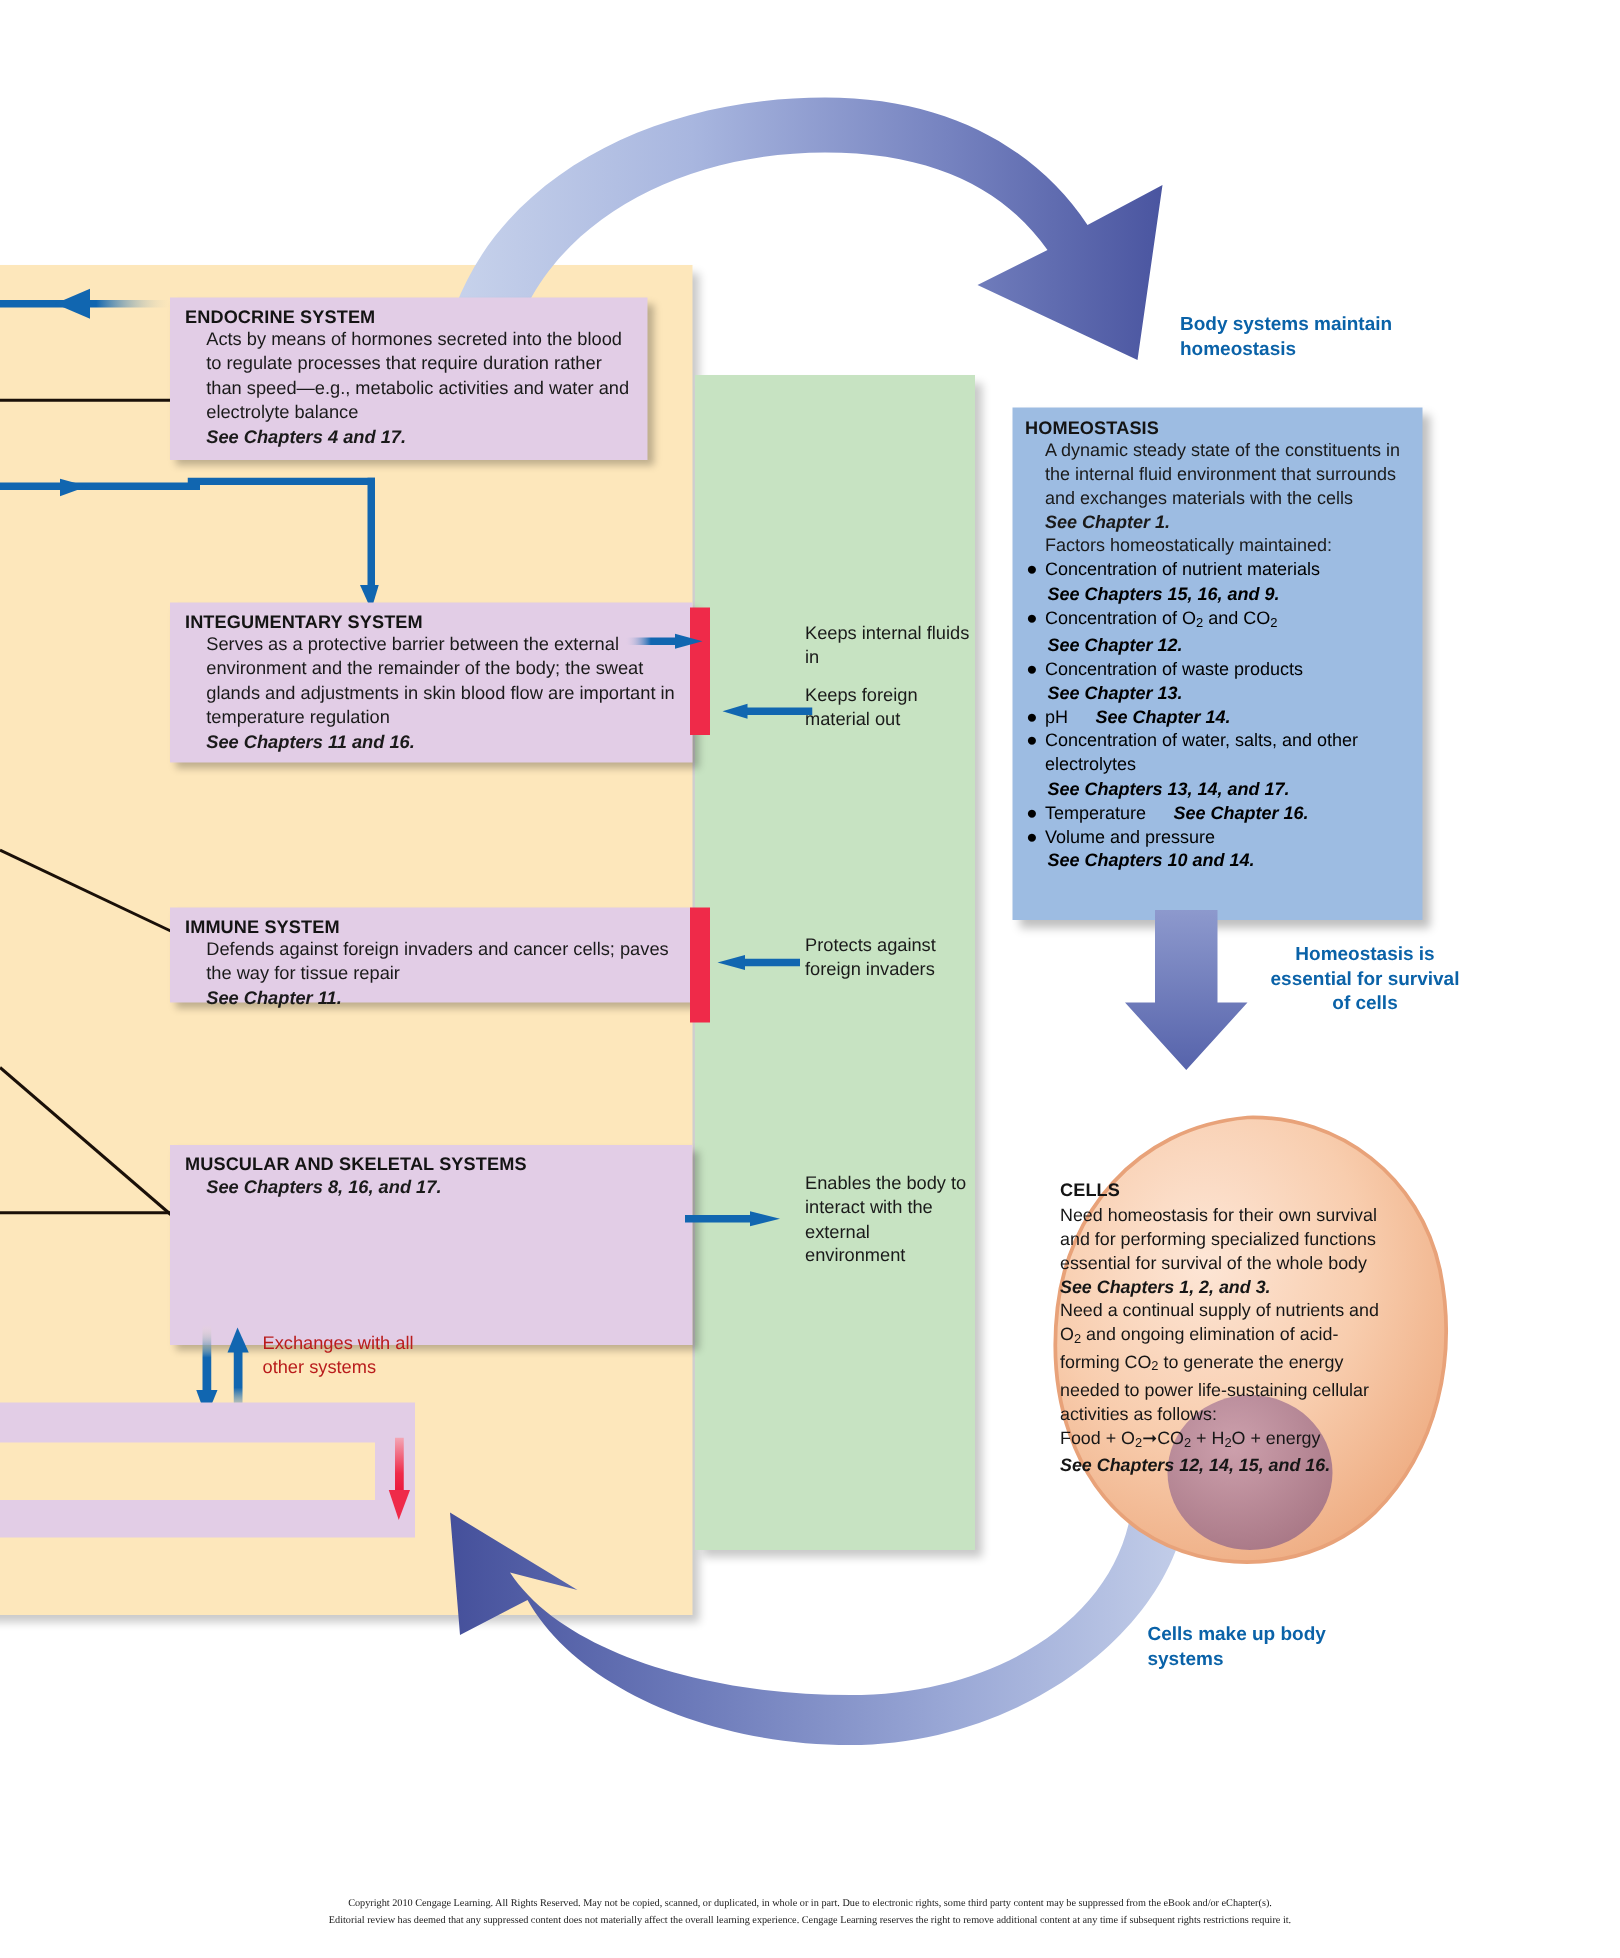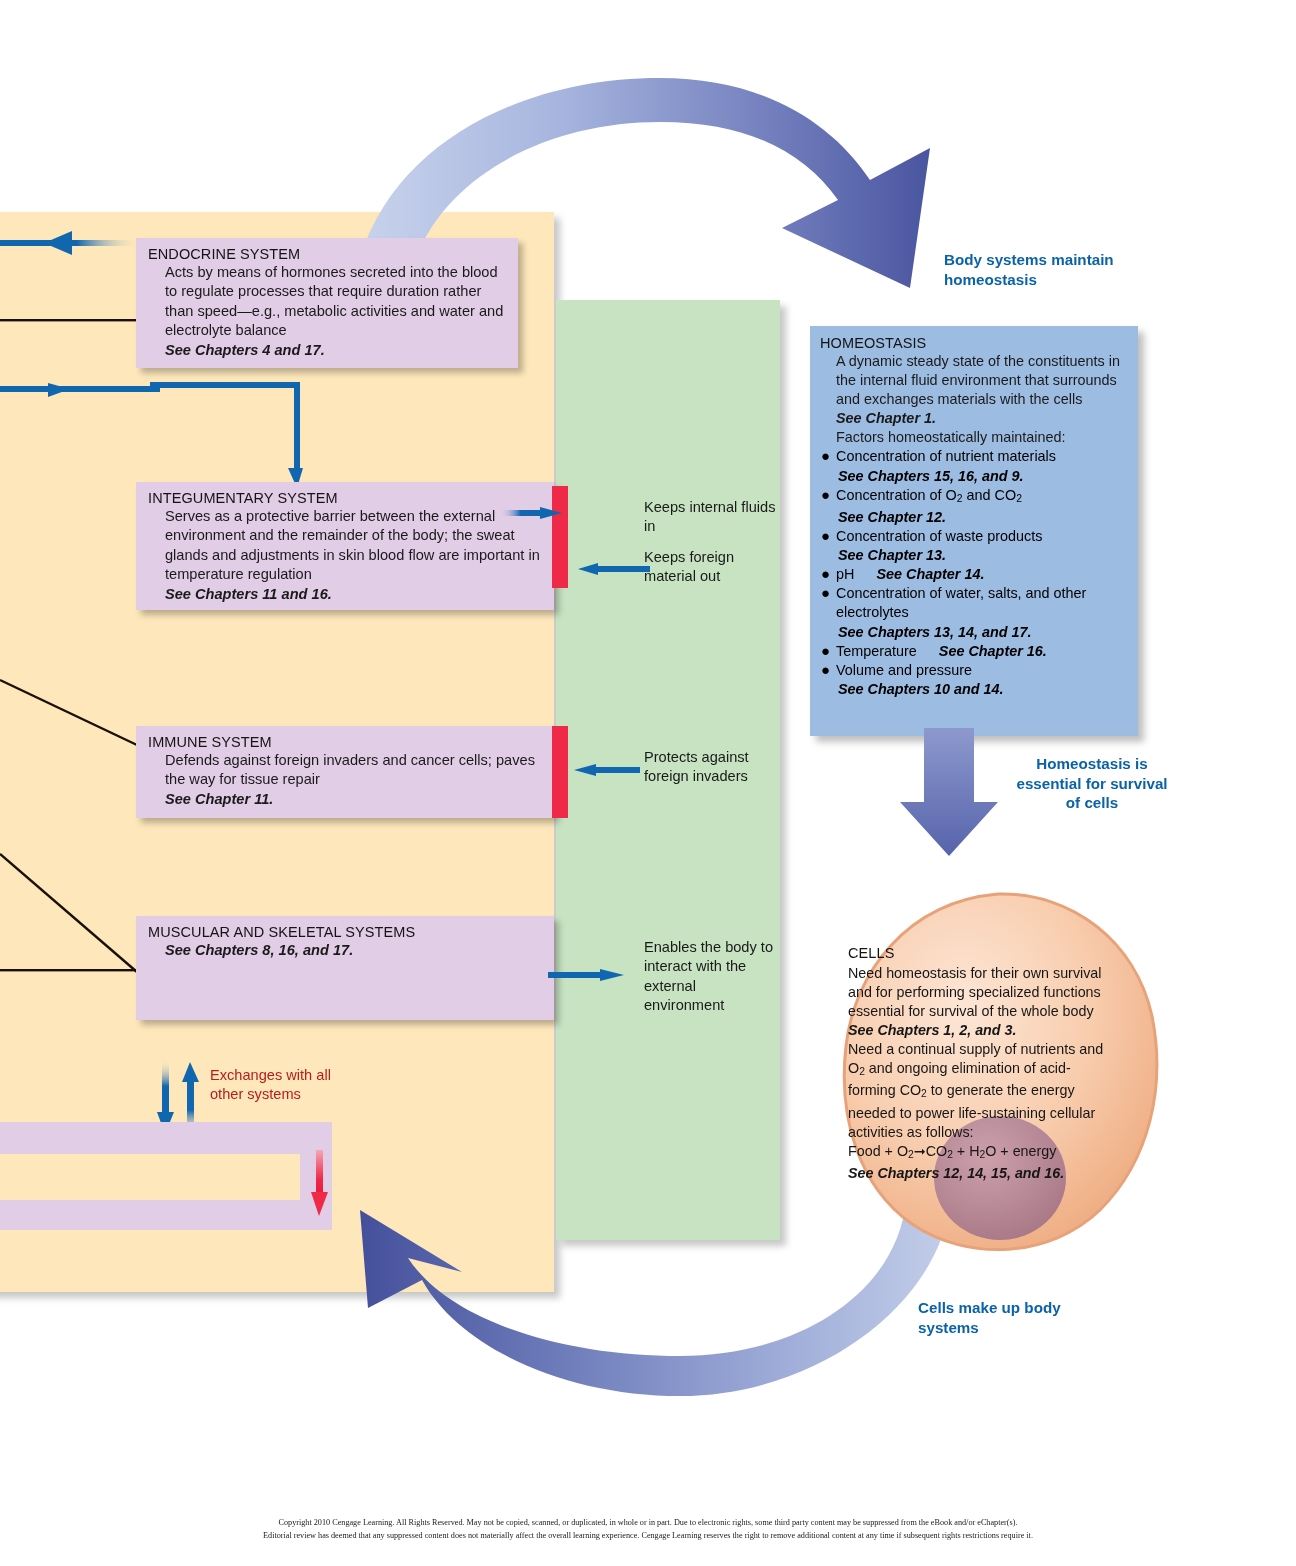--- a/index.html
+++ b/index.html
@@ -16,21 +16,21 @@
   }
 
   
   .sys-box{
     background:#e2cde6;
     box-shadow:5px 5px 6px rgba(0,0,0,.25);
     padding:8px 12px 10px 12px;
     box-sizing:border-box;
   }
   .sys-title{
-    font-weight:normal;font-size:14.5px;color:#141414;letter-spacing:.1px;
+    font-weight:bold;font-size:14.5px;color:#141414;letter-spacing:.1px;
     margin-bottom:1px;
   }
   .sys-body{
     font-size:14.6px;color:#1a1a1a;line-height:19.4px;
     padding-left:17px;
   }
   .cite{font-weight:bold;font-style:italic;display:block;}
 
   
   #green-col{
@@ -161,29 +161,29 @@
 </div>
 
 <div class="abs sys-box" style="left:136px;top:482px;width:418px;height:128px;">
   <div class="sys-title">INTEGUMENTARY SYSTEM</div>
   <div class="sys-body">
     <span>Serves as a protective barrier between the external environment and the remainder of the body; the sweat glands and adjustments in skin blood flow are important in temperature regulation</span>
     <span class="cite">See Chapters 11 and 16.</span>
   </div>
 </div>
 
-<div class="abs sys-box" style="left:136px;top:726px;width:418px;height:92px;">
+<div class="abs sys-box" style="left:136px;top:726px;width:418px;height:76px;">
   <div class="sys-title">IMMUNE SYSTEM</div>
   <div class="sys-body">
     <span>Defends against foreign invaders and cancer cells; paves the way for tissue repair</span>
     <span class="cite">See Chapter 11.</span>
   </div>
 </div>
 
-<div class="abs sys-box" style="left:136px;top:916px;width:418px;height:104px;">
+<div class="abs sys-box" style="left:136px;top:916px;width:418px;height:160px;">
   <div class="sys-title">MUSCULAR AND SKELETAL SYSTEMS</div>
   <div class="sys-body">
     <span class="cite">See Chapters 8, 16, and 17.</span>
   </div>
 </div>
 
 <div class="abs red-bar" style="left:552px;top:486px;width:16px;height:102px;"></div>
 <div class="abs red-bar" style="left:552px;top:726px;width:16px;height:92px;"></div>
 
 <svg class="abs" style="left:500px;top:498px;width:150px;height:90px;" viewBox="0 0 150 90">

